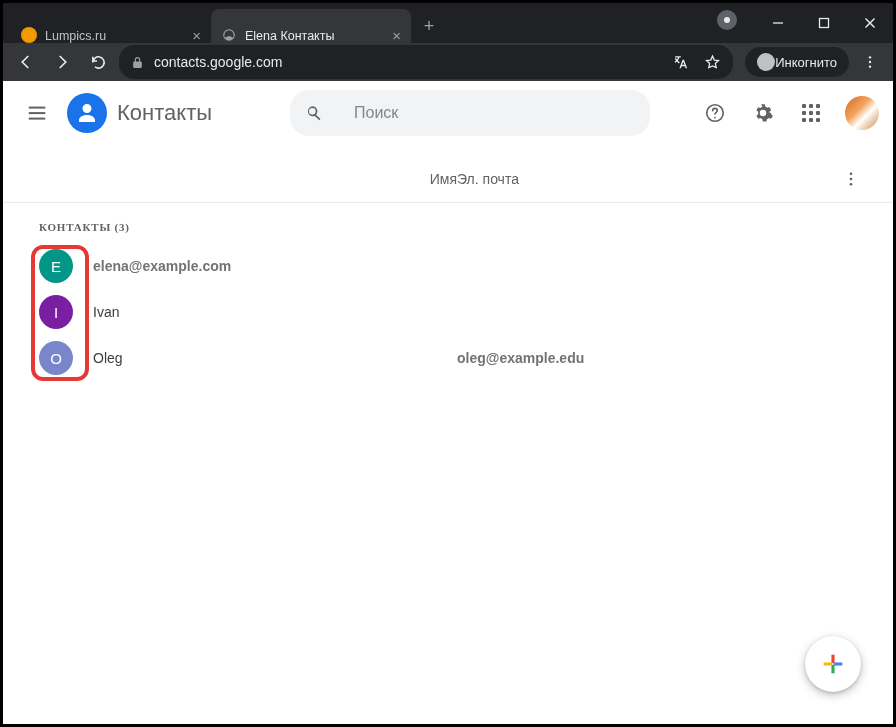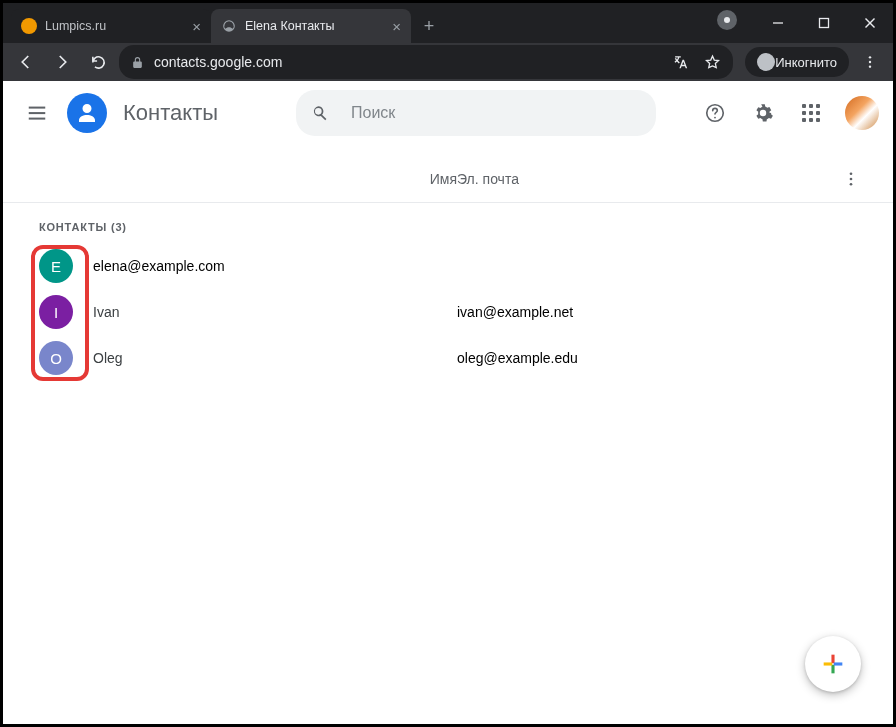--- a/index.html
+++ b/index.html
@@ -1,21 +1,21 @@
 <!DOCTYPE html>
 <html><head>
 <meta charset="utf-8">
 <style>
   * { box-sizing: border-box; margin: 0; padding: 0; font-family: Arial, "Segoe UI", Roboto, sans-serif; }
   body { background: #fff; }
   .frame { width: 896px; height: 727px; border: 3px solid #000; position: relative; background:#fff; overflow:hidden;}
   
   .titlebar { height: 40px; background:#202124; display:flex; align-items:flex-end;}
   .tabs { display:flex; gap:0; flex:1; align-items:flex-end; height:100%; padding-left:8px;}
-  .tab { height:34px; border-radius:8px 8px 0 0; display:flex; align-items:center; gap:8px; padding:0 10px; font-size:12.5px; color:#bfc2c6; min-width:200px; position:relative;}
+  .tab { height:34px; border-radius:8px 8px 0 0; display:flex; align-items:flex-end; gap:8px; padding:0 10px; font-size:12.5px; color:#bfc2c6; min-width:200px; position:relative;}
   .tab.inactive { background:#202124; }
   .tab.active { background:#35363a; color:#e8eaed;}
   .tab .favicon { width:16px; height:16px; border-radius:50%; display:flex; align-items:center; justify-content:center;}
   .tab .close { margin-left:auto; color:#9aa0a6; font-size:15px; line-height:1;}
   .newtab { width:28px; height:28px; color:#9aa0a6; display:flex; align-items:center; justify-content:center; font-size:18px; margin-left:4px; margin-bottom:3px;}
   .winctrl { display:flex; gap:0; align-items:center; height:100%;}
   .incostatus { width:20px; height:20px; border-radius:50%; background:#5f6368; margin:0 18px 6px 6px; display:flex; align-items:center; justify-content:center;}
   .incostatus::after{content:""; width:6px;height:6px;border-radius:50%; background:#e8eaed;}
   .wbtn { width:46px; height:32px; color:#e8eaed; display:flex; align-items:center; justify-content:center; font-size:14px;}
   .wbtn svg{width:12px;height:12px;}
@@ -26,36 +26,36 @@
   .omniright{margin-left:auto; display:flex; gap:14px; align-items:center; color:#e8eaed;}
   .incobadge{ height:30px; background:#202124; border-radius:15px; display:flex; align-items:center; padding:0 12px; color:#e8eaed; font-size:13px; margin-left:6px;}
   .incobadge .ic{width:18px;height:18px; background:#bdc1c6; border-radius:50%; position:relative;}
   .kebab{ width:30px; display:flex; align-items:center; justify-content:center; color:#e8eaed;}
   
   .app { position:absolute; top:78px; left:0; right:0; bottom:0; background:#fff;}
   .gbar { height:64px; display:flex; align-items:center; padding:0 14px; gap:8px;}
   .iconbtn{ width:40px;height:40px; border-radius:50%; display:flex; align-items:center; justify-content:center; color:#5f6368; cursor:pointer;}
   .logo { width:40px;height:40px;border-radius:50%; background:#1a73e8; display:flex; align-items:center; justify-content:center; margin-left:2px;}
   .logo svg{width:24px;height:24px;fill:#fff;}
-  .apptitle{ font-size:22px; color:#5f6368; margin-left:8px;}
-  .searchbox{ flex:0 0 auto; margin-left:70px; width:360px; height:46px; background:#f1f3f4; border-radius:19px; display:flex; align-items:center; padding:0 14px; gap:21px; color:#5f6368;}
+  .apptitle{ font-size:22px; color:#5f6368; margin-left:2px;}
+  .searchbox{ flex:0 0 auto; margin-left:70px; width:360px; height:46px; background:#f1f3f4; border-radius:19px; display:flex; align-items:center; padding:0 14px; gap:30px; color:#5f6368;}
   .searchbox input{ border:none; background:transparent; outline:none; font-size:16px; color:#3c4043; flex:1;}
   .searchbox input::placeholder{color:#80868b;}
   .gspacer{flex:1;}
   .avatar{ width:34px;height:34px;border-radius:50%; background:linear-gradient(135deg,#d2691e 0%,#f4a460 40%,#fff 60%,#cd853f 100%); margin-left:6px;}
   .listheader{ display:flex; align-items:center; height:48px; padding:0 26px 0 36px; color:#5f6368; font-size:14px; border-bottom:1px solid #e8eaed; margin-top:10px;}
   .col-name{ flex:0 0 418px;text-align:right;}
   .col-email{ flex:1;}
-  .subhead{ padding:18px 0 10px 36px; font-size:11px; letter-spacing:0.8px; color:#5f6368; font-weight:600;}
+  .subhead{ padding:18px 0 10px 36px; font-size:11px; letter-spacing:0.8px; color:#5f6368; font-weight:600;font-family:Liberation Serif, serif;}
   .contacts{ position:relative; }
   .highlight{ position:absolute; left:28px; top:2px; width:58px; height:136px; border:4px solid #e53935; border-radius:12px; pointer-events:none;}
   .row{ display:flex; align-items:center; height:46px; padding-left:36px; font-size:14px; color:#3c4043; cursor:pointer;}
   .cavatar{ width:34px;height:34px;border-radius:50%; display:flex; align-items:center;justify-content:center; color:#fff; font-size:15px; font-weight:500; margin-right:20px; flex-shrink:0;}
   .cname{ flex:0 0 364px; }
-  .cemail{ flex:1; color:#000000;}
+  .cemail{ flex:1; color:#737373;font-weight:bold;}
   
   .fab{ position:absolute; right:32px; bottom:32px; width:56px;height:56px; border-radius:50%; background:#fff; box-shadow:0 3px 10px rgba(0,0,0,0.25),0 1px 3px rgba(0,0,0,0.15); display:flex; align-items:center; justify-content:center; cursor:pointer;}
   .fab svg{width:28px;height:28px;}
   .apps-grid{display:grid; grid-template-columns:repeat(3,4px); grid-template-rows:repeat(3,4px); gap:3px;}
   .apps-grid span{width:4px;height:4px;background:#5f6368;border-radius:1px;}
   svg{display:block;}
 </style>
 </head>
 <body>
 
@@ -218,21 +218,20 @@
     <div class="contacts">
       <div class="highlight"></div>
 
       <div class="row">
         <div class="cavatar" style="background:#009688">E</div>
         <div class="cemail">elena@example.com</div>
       </div>
       <div class="row">
         <div class="cavatar" style="background:#7b1fa2">I</div>
         <div class="cname">Ivan</div>
-        <div class="cemail">ivan@example.net</div>
       </div>
       <div class="row">
         <div class="cavatar" style="background:#7986cb">O</div>
         <div class="cname">Oleg</div>
         <div class="cemail">oleg@example.edu</div>
       </div>
     </div>
 
     <div class="fab">
       <svg viewBox="0 0 36 36">

